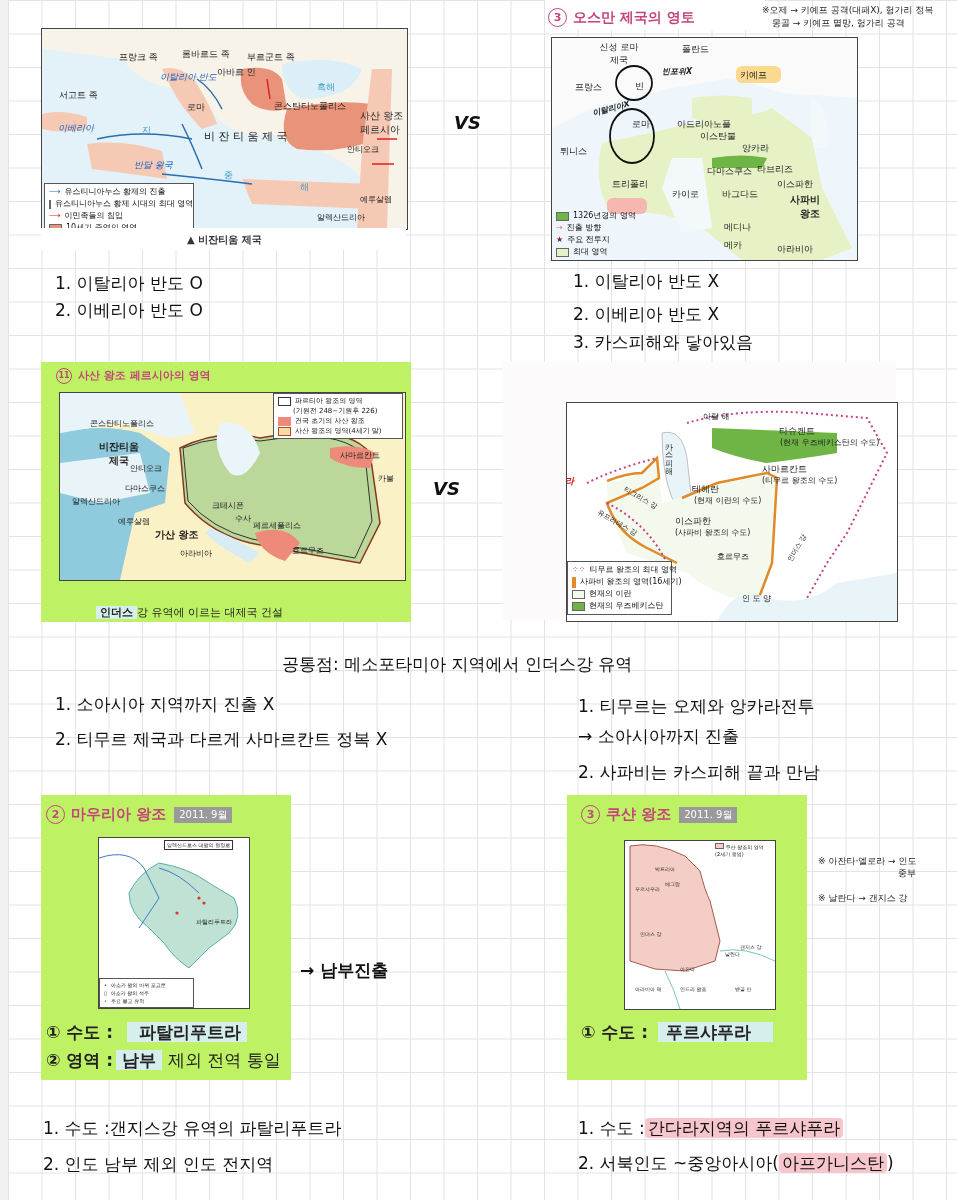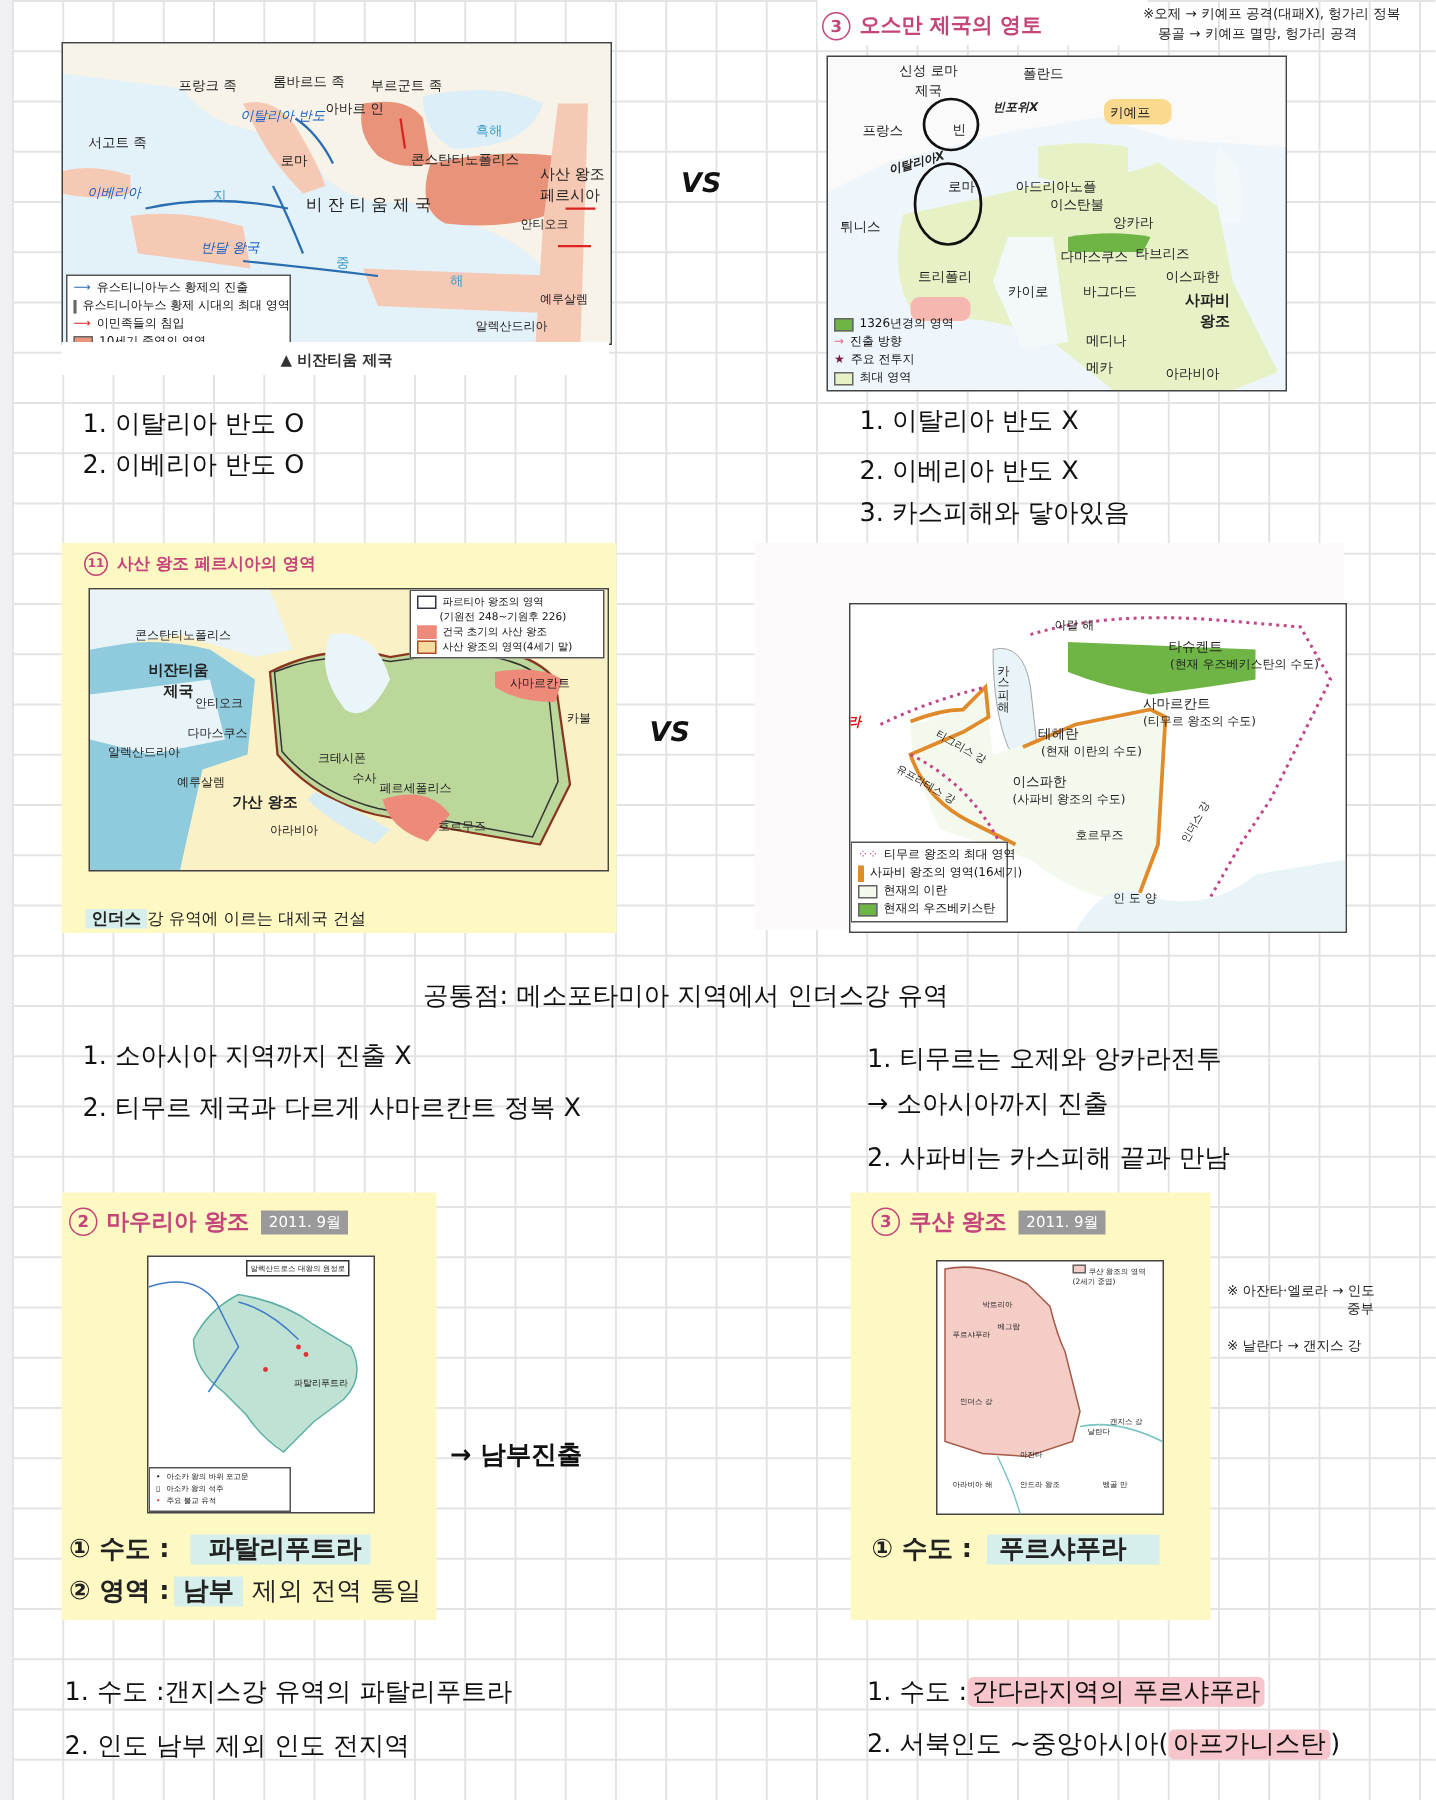--- a/index.html
+++ b/index.html
@@ -18,25 +18,25 @@
   .abs{position:absolute;}
   .map{position:absolute;border:1px solid #444;overflow:hidden;}
   .note{position:absolute;font-size:17px;line-height:20px;white-space:nowrap;font-family:"DejaVu Sans",sans-serif;}
   .hand{position:absolute;font-size:9px;line-height:12px;white-space:nowrap;font-family:"DejaVu Sans",sans-serif;color:#222;text-align:right;}
   .vs{position:absolute;font-size:18px;font-style:italic;font-weight:bold;}
   .lbl{position:absolute;font-size:9px;white-space:nowrap;color:#222;}
   .lbl-b{position:absolute;font-size:10px;font-weight:bold;white-space:nowrap;color:#222;}
   .legend{position:absolute;background:#fff;border:1px solid #555;padding:2px 4px;font-size:8px;line-height:12px;}
   .legend .row{display:flex;align-items:center;gap:4px;white-space:nowrap;}
   .sw{display:inline-block;width:11px;height:7px;border:1px solid #666;}
-  .card{position:absolute;background:#fef9c3;}
+  .card{position:absolute;background:#bef264;}
   .sec-title{position:absolute;font-size:15px;font-weight:bold;color:#c3457a;white-space:nowrap;}
   .sec-title .num{display:inline-block;width:17px;height:17px;border:1.5px solid #c3457a;border-radius:50%;text-align:center;line-height:17px;font-size:11px;margin-right:6px;vertical-align:middle;}
   .badge{display:inline-block;background:#9a9a9a;color:#fff;font-size:10px;padding:1px 5px;margin-left:8px;vertical-align:middle;font-weight:normal;}
-  .hl-teal{background:#d6efec;padding:0 4px;}
+  .hl-teal{background:#d6efec;padding:0 4px;margin-left:39px;}
   .hl-pink{background:#f7c6cc;border-radius:4px;padding:0 3px;}
   .big{position:absolute;font-size:17px;font-weight:bold;white-space:nowrap;color:#222;}
   .cap{position:absolute;font-size:12px;font-weight:bold;white-space:nowrap;color:#222;}
 </style>
 </head>
 <body>
 
 <div class="leftbar"></div>
 
 <div class="map" style="left:41px;top:28px;width:365px;height:200px;background:#eaf4fa;">

